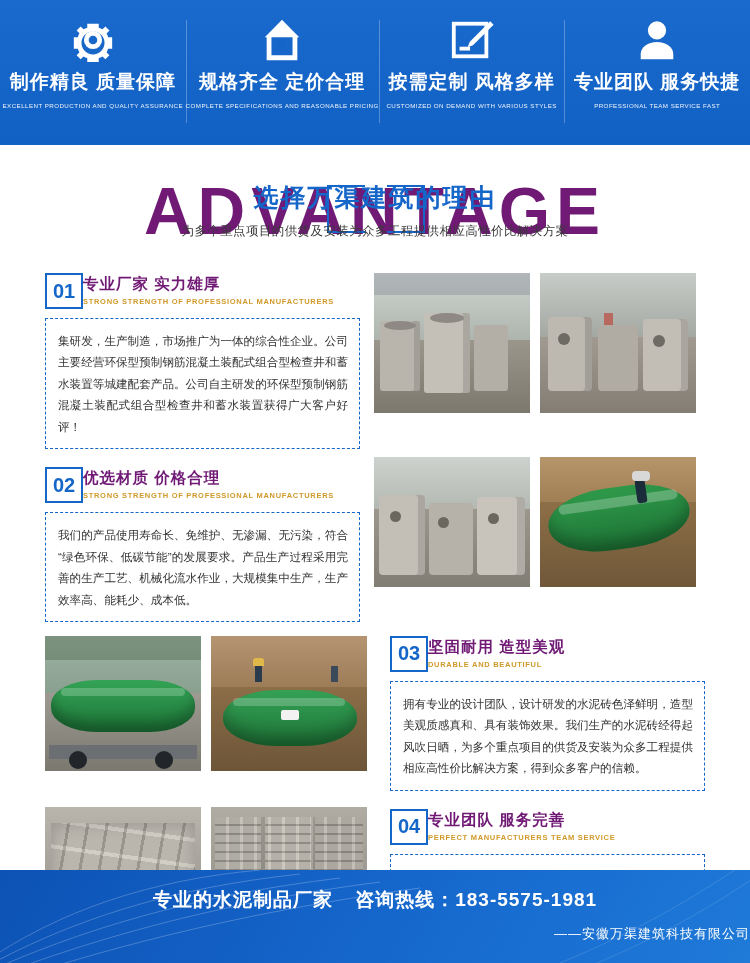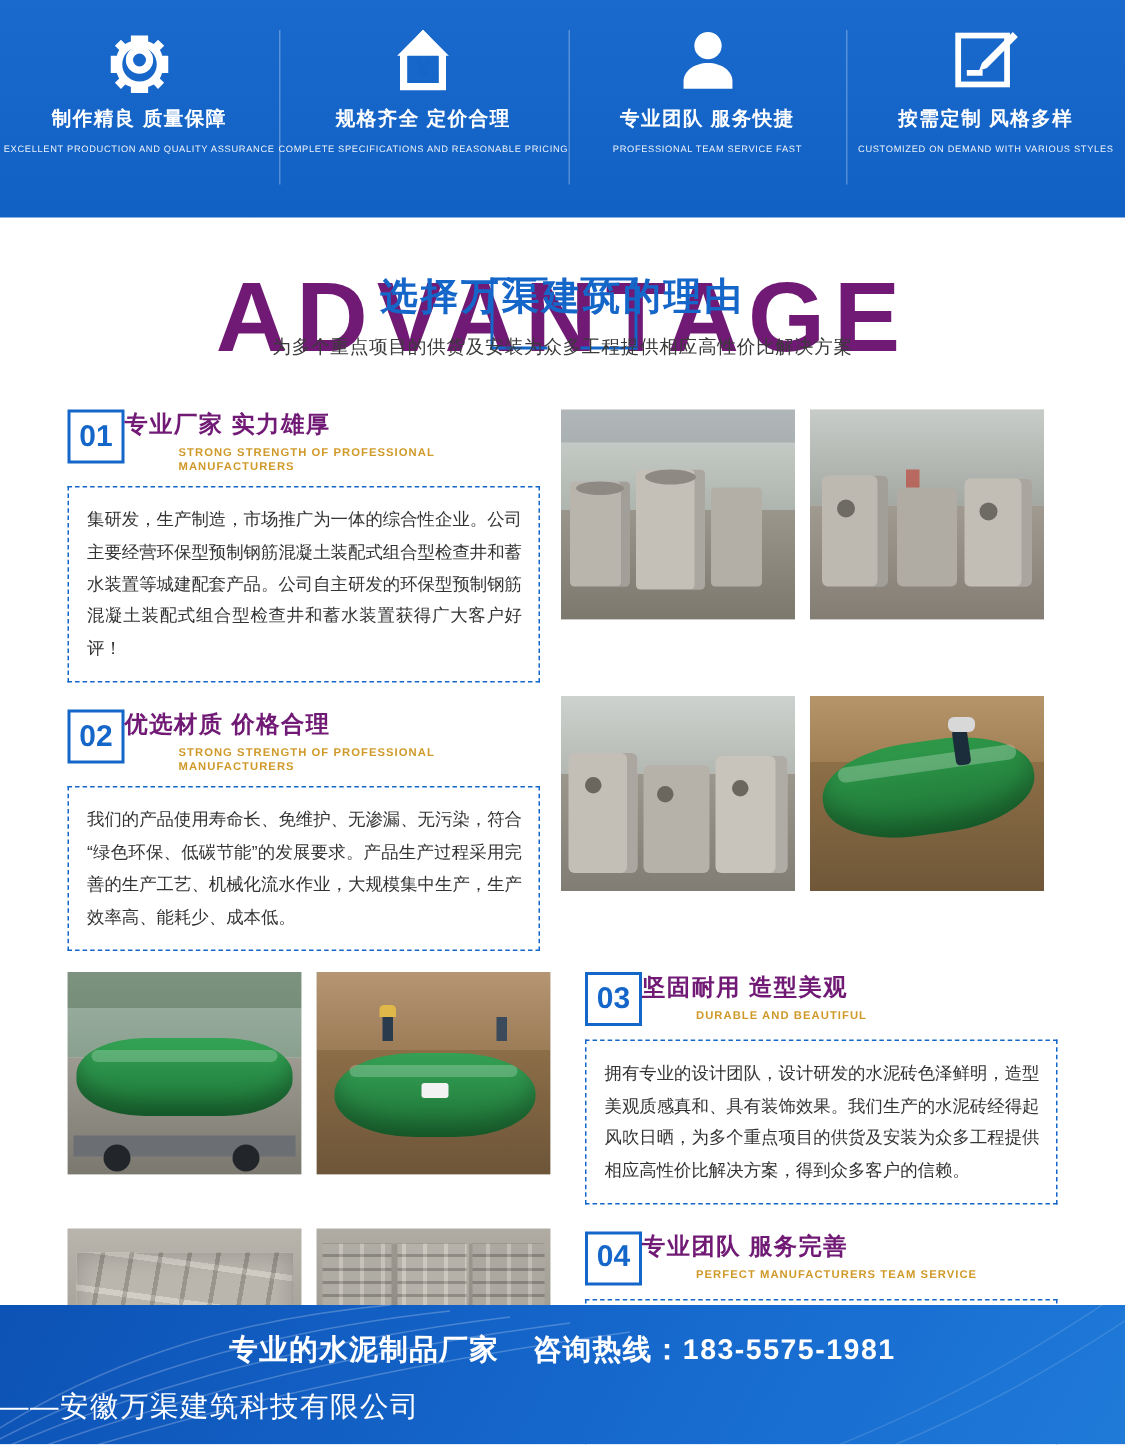--- a/index.html
+++ b/index.html
@@ -25,21 +25,21 @@
     padding-top:16px;
     position:relative;
     color:#fff;
   }
   .tb-cell + .tb-cell:before{
     content:"";position:absolute;left:0;top:20px;bottom:22px;width:1px;
     background:rgba(255,255,255,.28);
   }
   .tb-icon{height:48px;display:flex;align-items:center;justify-content:center;margin-bottom:8px;}
   .tb-icon svg{display:block;}
-  .tb-cn{font-size:13px;font-weight:bold;letter-spacing:1px;line-height:1;margin-bottom:11px;}
+  .tb-cn{font-size:19px;font-weight:bold;letter-spacing:1px;line-height:1;margin-bottom:11px;}
   .tb-en{font-size:6.2px;letter-spacing:.45px;opacity:.92;transform:scale(1);white-space:nowrap;}
 
   
   .titlewrap{position:relative;height:128px;}
   .ghost{
     position:absolute;left:0;right:0;top:28px;
     text-align:center;
     font-size:66px;font-weight:bold;letter-spacing:6px;
     color:#701a75;
     font-family:"Liberation Sans","DejaVu Sans",sans-serif;
@@ -63,21 +63,21 @@
 
   .textcol{width:315px;}
   .head{display:flex;align-items:flex-start;margin-bottom:9px;}
   .num{
     width:34px;height:32px;border:2px solid #1566c9;color:#1566c9;
     font-size:20px;font-weight:bold;display:flex;align-items:center;justify-content:center;
     flex:none;
   }
   .htxt{padding-top:1px;}
   .h-cn{font-size:15.5px;font-weight:bold;color:#701a75;letter-spacing:1px;line-height:1.3;}
-  .h-en{font-size:7.5px;color:#d09a2a;letter-spacing:.7px;margin-top:3px;font-weight:bold;padding-left:36px;}
+  .h-en{font-size:7.5px;color:#d09a2a;letter-spacing:.7px;margin-top:3px;font-weight:bold;}
   .box{
     border:1px dashed #1566c9;
     padding:11px 11px 11px 12px;
     font-size:11.6px;line-height:1.85;color:#333;
     text-align:justify;
   }
 
   .imgcol{display:flex;flex-wrap:wrap;gap:10px;}
   .ph{position:relative;overflow:hidden;background:#c9ccc8;}
   .ph *{box-sizing:border-box;}
@@ -90,21 +90,21 @@
 
   
   .footer{
     position:absolute;left:0;bottom:0;width:750px;height:93px;
     background:#1565c8;
     background:linear-gradient(120deg,#0d52b5 0%,#1668cd 55%,#1f7ad8 100%);
     color:#fff;overflow:hidden;
   }
   .footer .swoosh{position:absolute;left:0;top:0;width:750px;height:93px;opacity:.5;}
   .f1{position:absolute;left:0;right:0;top:17px;text-align:center;font-size:19px;font-weight:bold;letter-spacing:1px;}
-  .f2{position:absolute;left:0;right:0;top:55px;text-align:left;font-size:19px;letter-spacing:1px;}
+  .f2{position:absolute;left:0;right:0;top:55px;text-align:right;font-size:13px;letter-spacing:1px;}
   .fline{display:inline-block;}
   .hotline{margin-left:16px;text-align:right;}
 </style>
 </head>
 <body>
 
 <div class="page">
 
   <div class="topbar">
 
@@ -128,38 +128,38 @@
           <text x="24" y="36" font-size="17" font-family="Liberation Sans, sans-serif" font-weight="bold" fill="#1565c8" text-anchor="middle">¥</text>
         </svg>
       </div>
       <div class="tb-cn">规格齐全 定价合理</div>
       <div class="tb-en">COMPLETE SPECIFICATIONS AND REASONABLE PRICING</div>
     </div>
 
     <div class="tb-cell">
       <div class="tb-icon">
         <svg width="46" height="46" viewBox="0 0 48 48">
-          <circle cx="24" cy="14" r="9.5" fill="#ffffff"></circle>
-          <path fill="#ffffff" d="M24 26c-9.4 0-17 5.6-17 12.5V44h34v-5.5C41 31.6 33.4 26 24 26z"></path>
-        </svg>
-      </div>
-      <div class="tb-cn">专业团队 服务快捷</div>
-      <div class="tb-en">PROFESSIONAL TEAM SERVICE FAST</div>
-    </div>
-
-    <div class="tb-cell">
-      <div class="tb-icon">
-        <svg width="46" height="46" viewBox="0 0 48 48">
           <rect x="5" y="7" width="34" height="34" fill="none" stroke="#ffffff" stroke-width="4"></rect>
           <path fill="#ffffff" d="M43 4.5 46.5 8 25 29.5l-5.5 2 2-5.5L43 4.5z"></path>
           <path fill="#ffffff" d="M11 31h11v4H11z"></path>
         </svg>
       </div>
       <div class="tb-cn">按需定制 风格多样</div>
       <div class="tb-en">CUSTOMIZED ON DEMAND WITH VARIOUS STYLES</div>
+    </div>
+
+    <div class="tb-cell">
+      <div class="tb-icon">
+        <svg width="46" height="46" viewBox="0 0 48 48">
+          <circle cx="24" cy="14" r="9.5" fill="#ffffff"></circle>
+          <path fill="#ffffff" d="M24 26c-9.4 0-17 5.6-17 12.5V44h34v-5.5C41 31.6 33.4 26 24 26z"></path>
+        </svg>
+      </div>
+      <div class="tb-cn">专业团队 服务快捷</div>
+      <div class="tb-en">PROFESSIONAL TEAM SERVICE FAST</div>
     </div>
   </div>
 
   <div class="titlewrap">
     <div class="ghost">ADVANTAGE</div>
     <div class="brk l"></div>
     <div class="brk r"></div>
     <div class="title-cn">选择万渠建筑的理由</div>
     <div class="title-sub">为多个重点项目的供货及安装为众多工程提供相应高性价比解决方案</div>
   </div>

